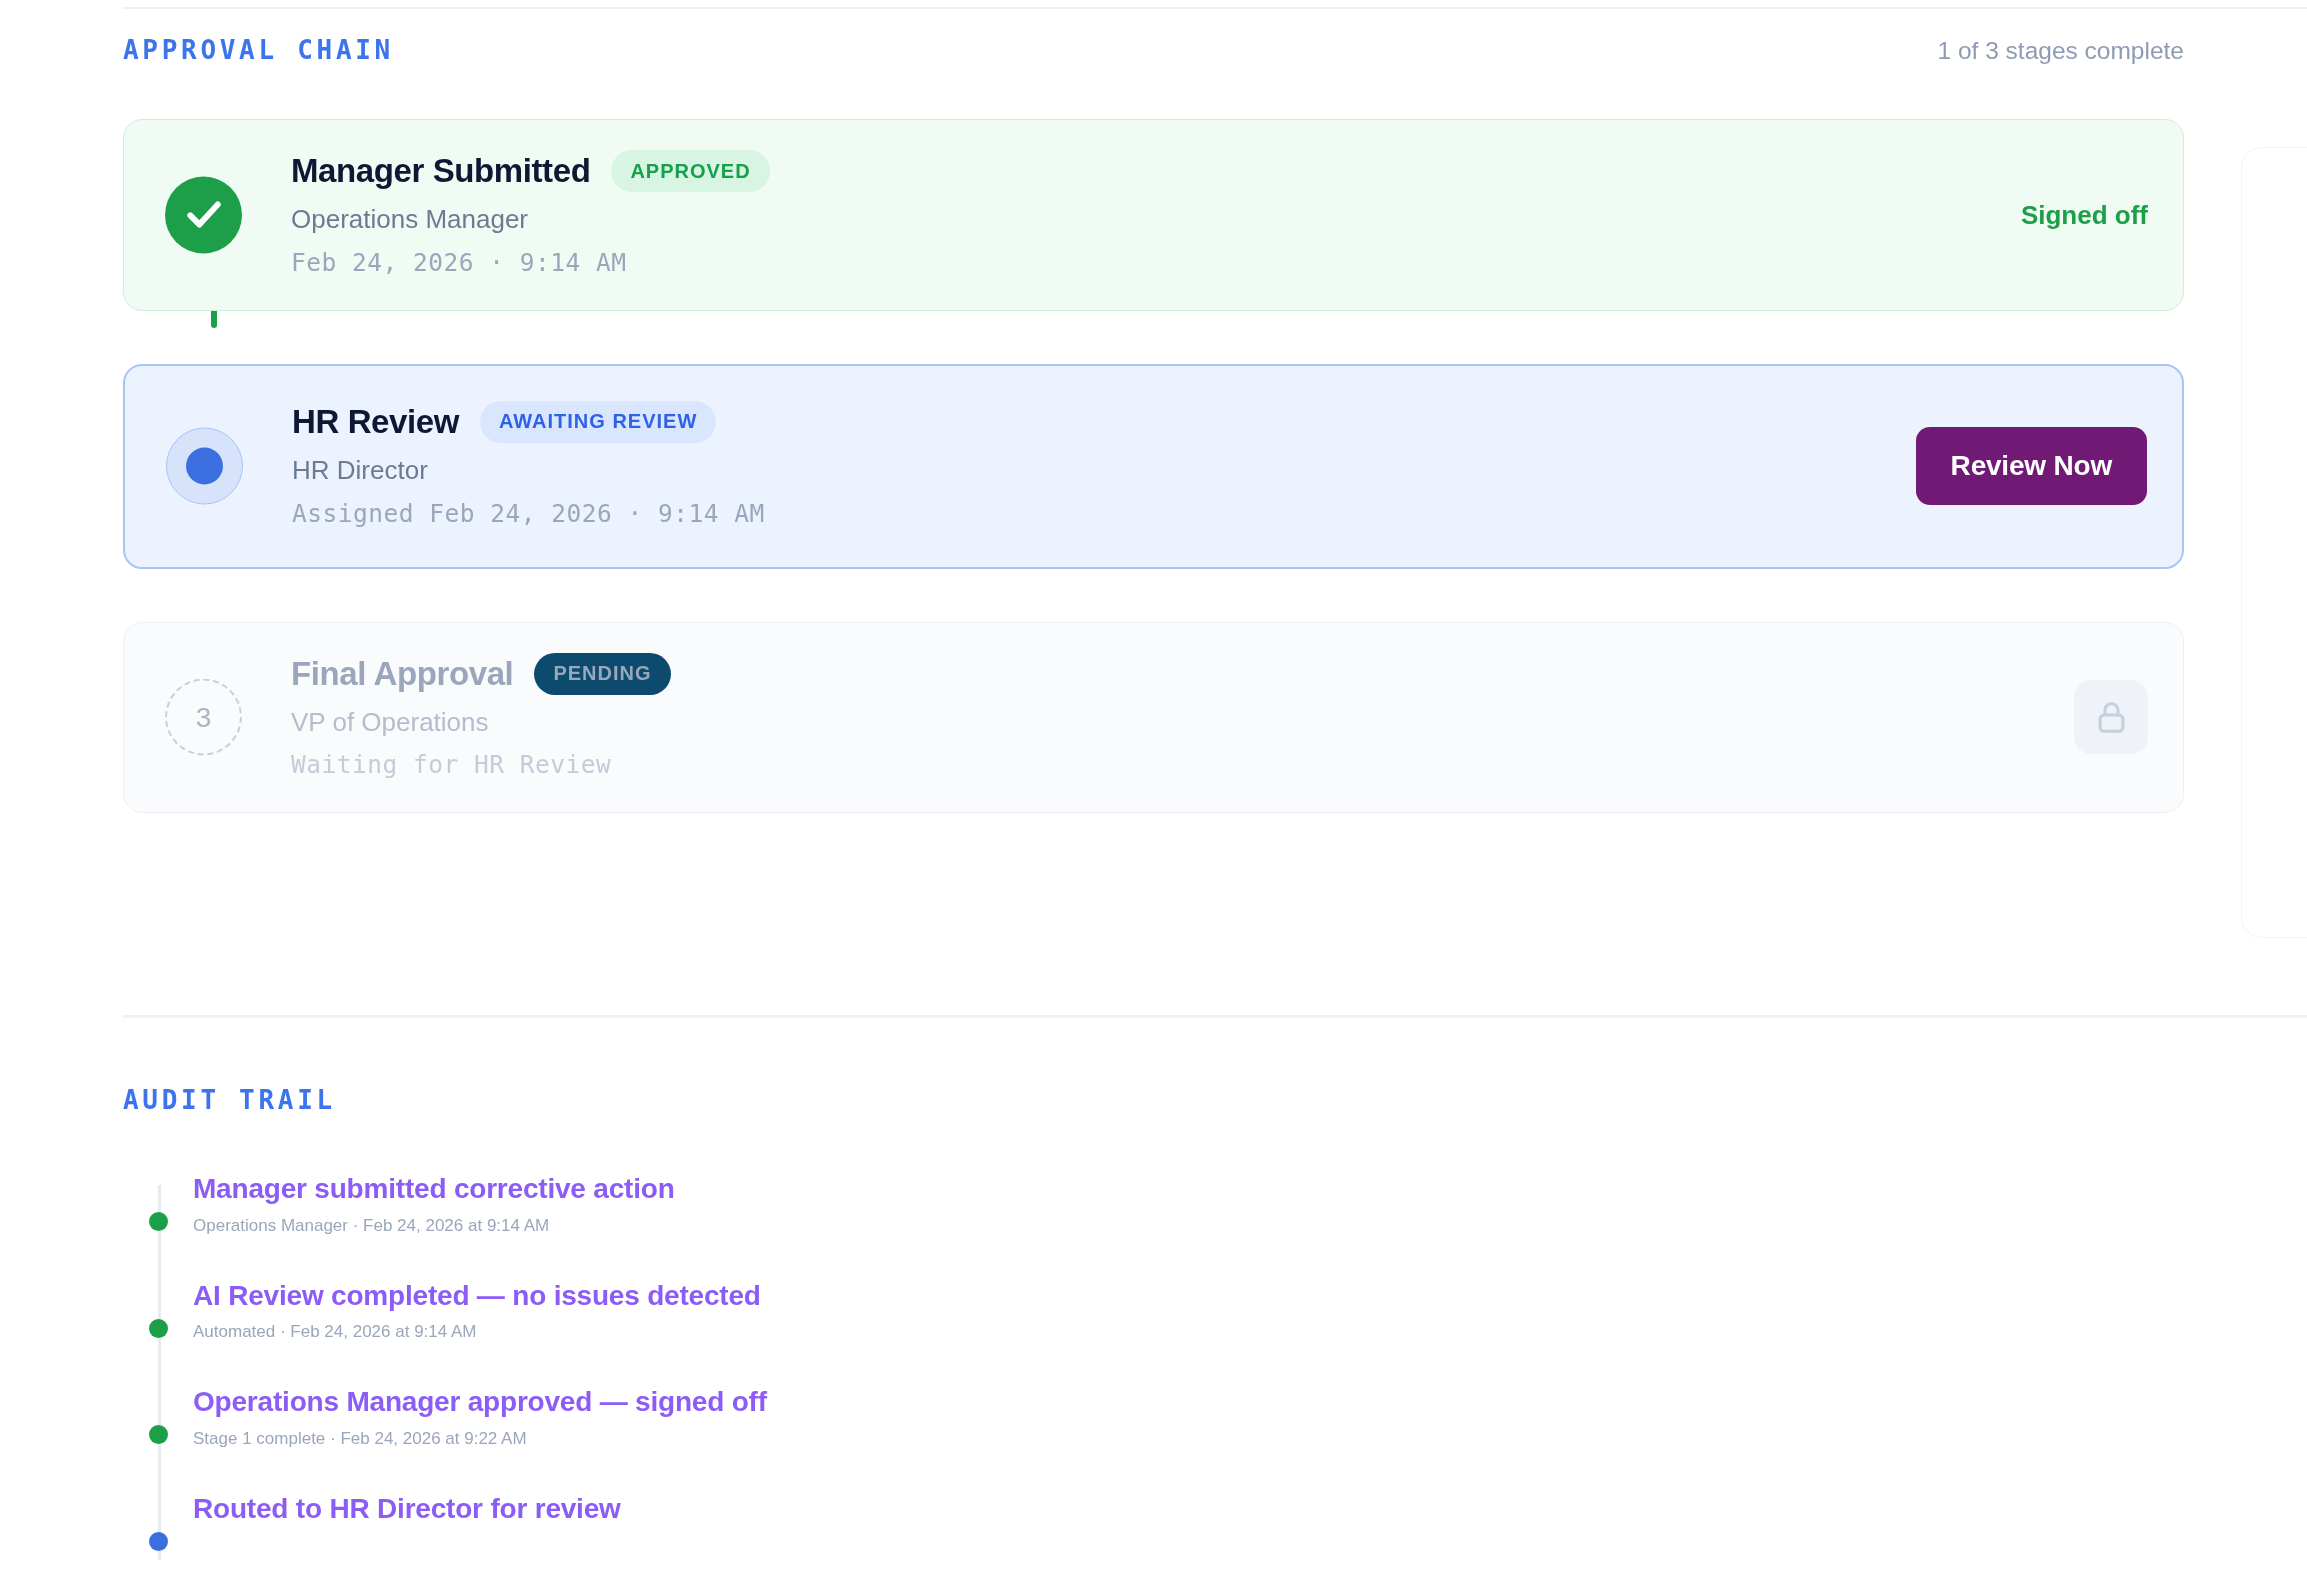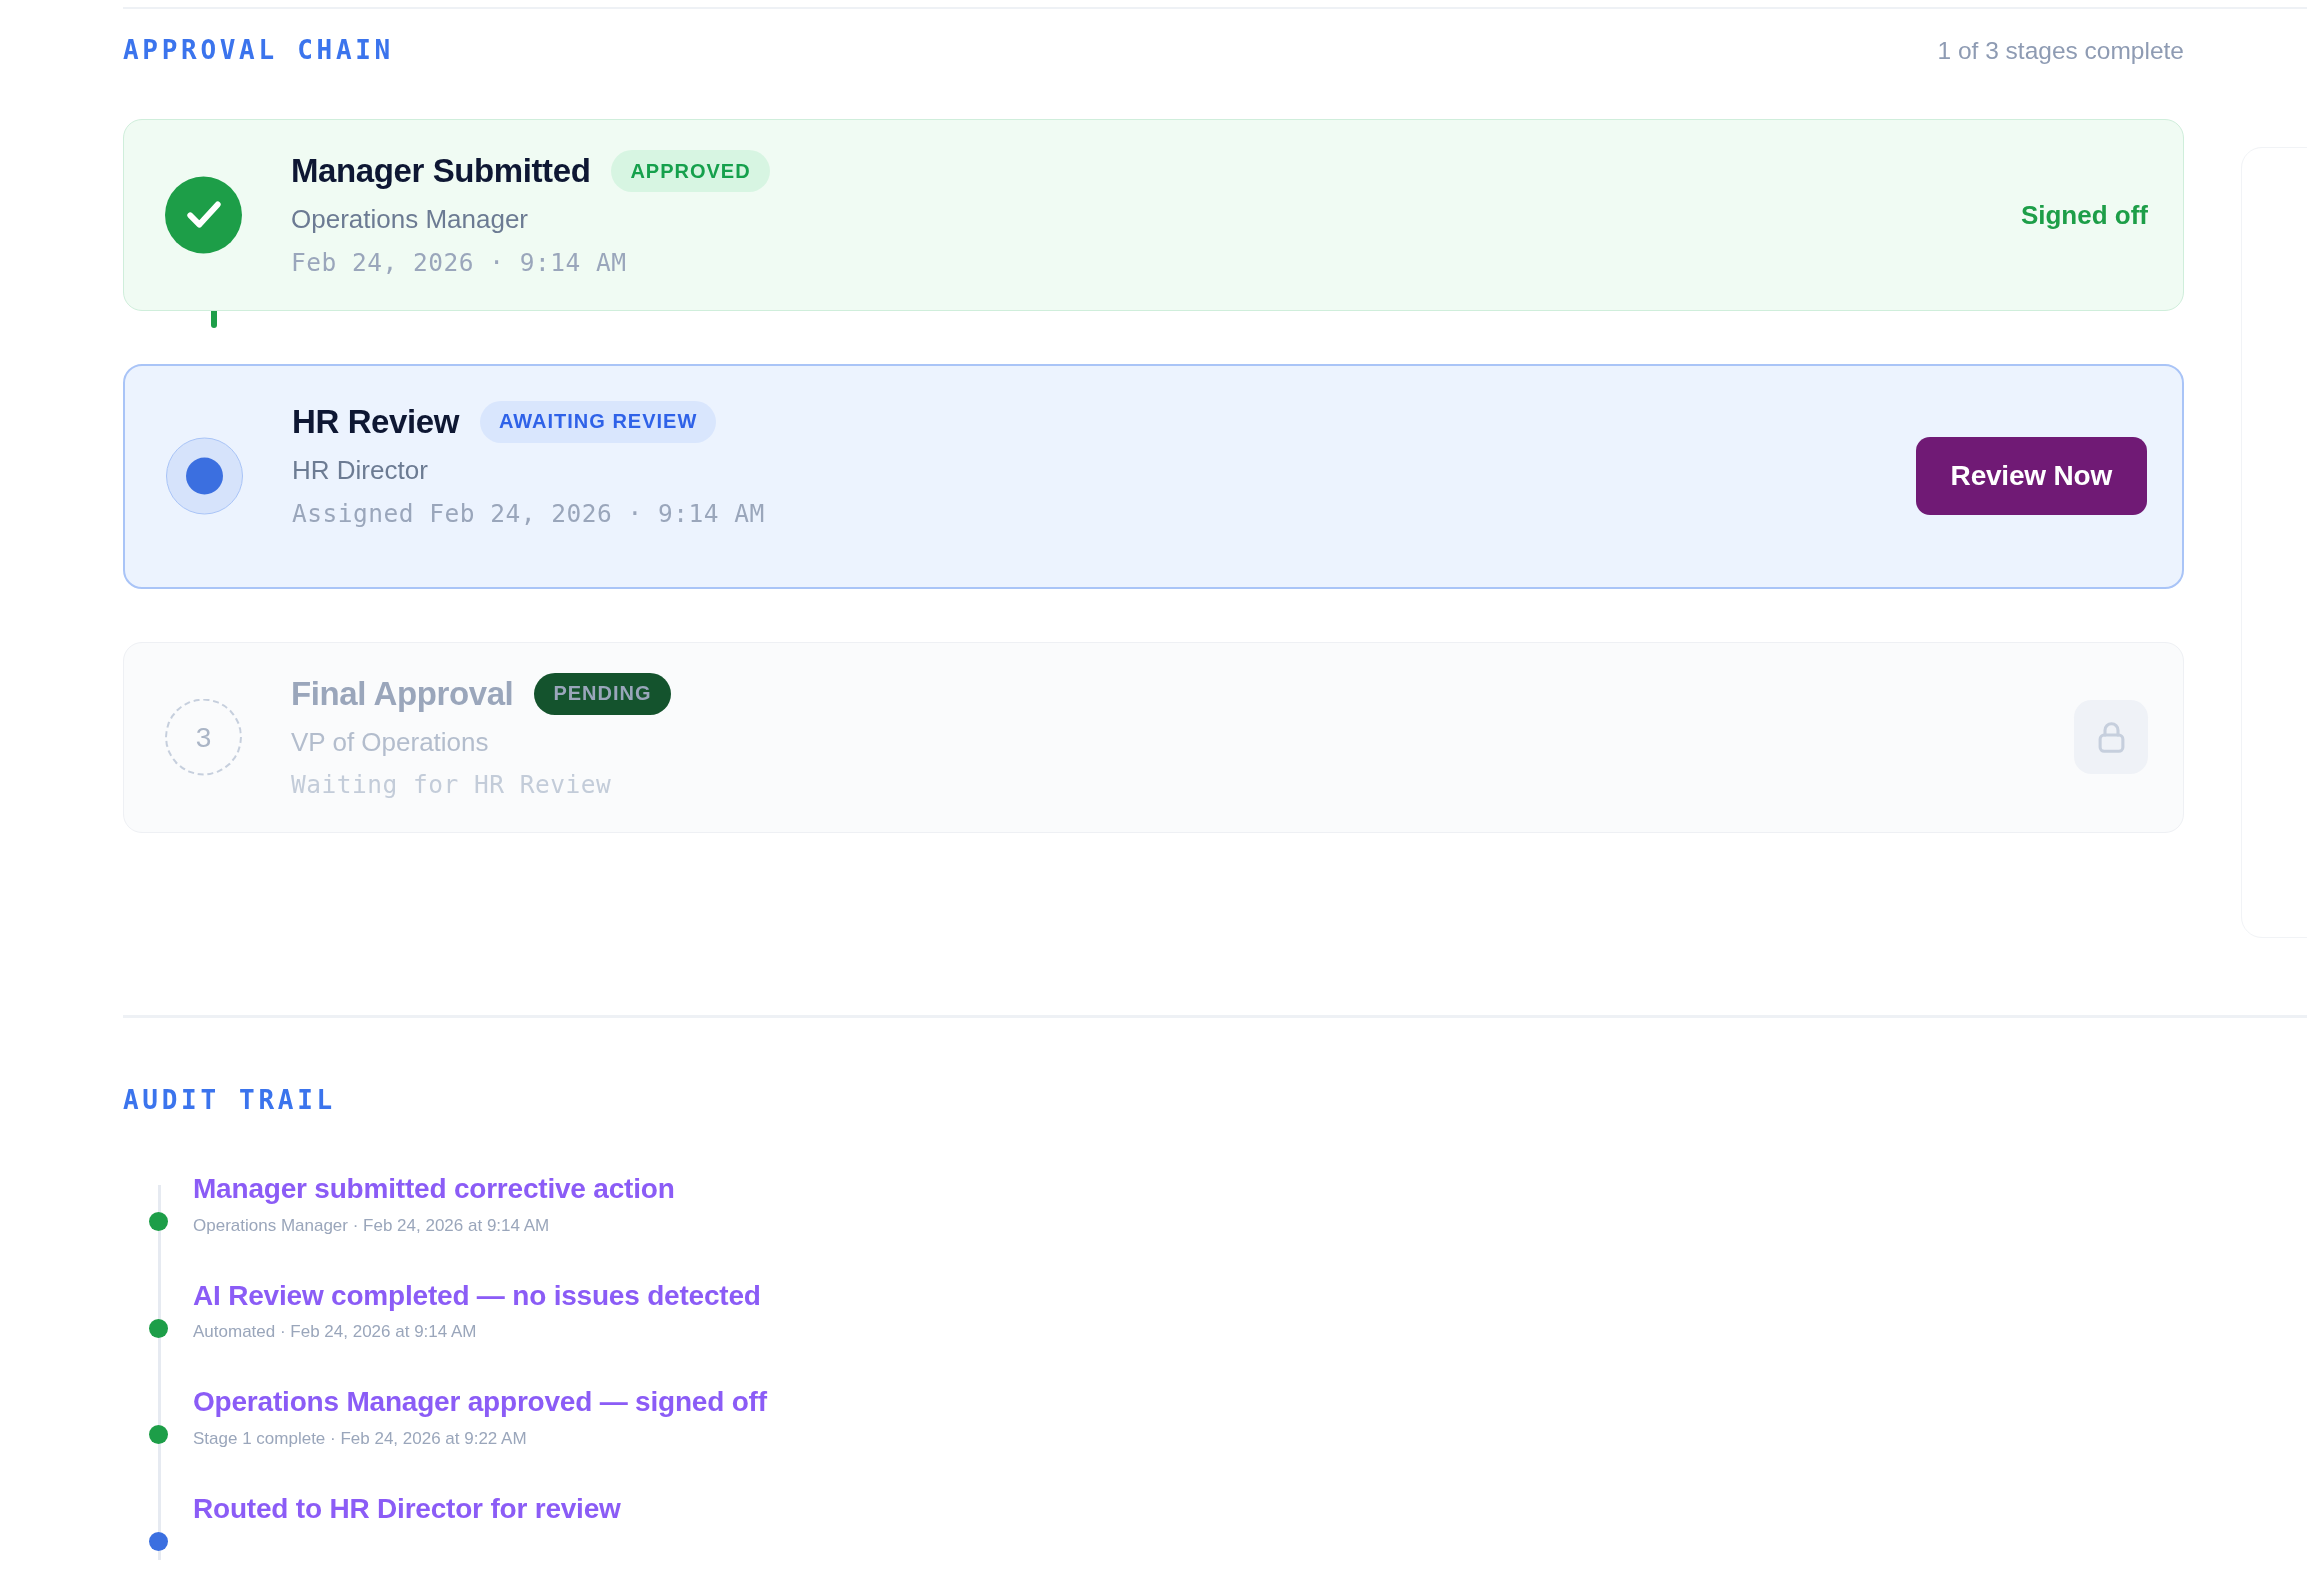--- a/index.html
+++ b/index.html
@@ -94,21 +94,21 @@
   .stage + .stage { margin-top: 53px; }
 
   .stage.done {
     background: #f0fbf3;
     border: 1.8px solid #cfeedb;
   }
   .stage.active {
     background: #ecf3fe;
     border: 2.6px solid #a9c4f7;
     padding-top: 35px;
-    padding-bottom: 59px;
+    padding-bottom: 39px;
     min-height: 167px;
   }
   .stage.locked {
     background: #fafbfc;
     border: 1.8px solid #eef0f4;
   }
 
   .marker {
     position: absolute;
     left: 41px;
@@ -165,21 +165,21 @@
     display: inline-block;
     border-radius: 876px;
     padding: 9.6px 19px;
     font-size: 20px;
     font-weight: 700;
     letter-spacing: 1px;
     white-space: nowrap;
   }
   .badge.approved { background: #d7f5e2; color: #15a04c; }
   .badge.awaiting { background: #d9e6fd; color: #2f62e8; }
-  .badge.pending  { background: #14532d; color: #9aa6bb; }
+  .badge.pending  { background: #0c4a6e; color: #9aa6bb; }
 
   .s-role {
     margin-top: 12.3px;
     font-size: 26px;
     color: #6c7b93;
     white-space: nowrap;
   }
   .stage.locked .s-role { color: #b3bdcd; }
 
   .s-time {

